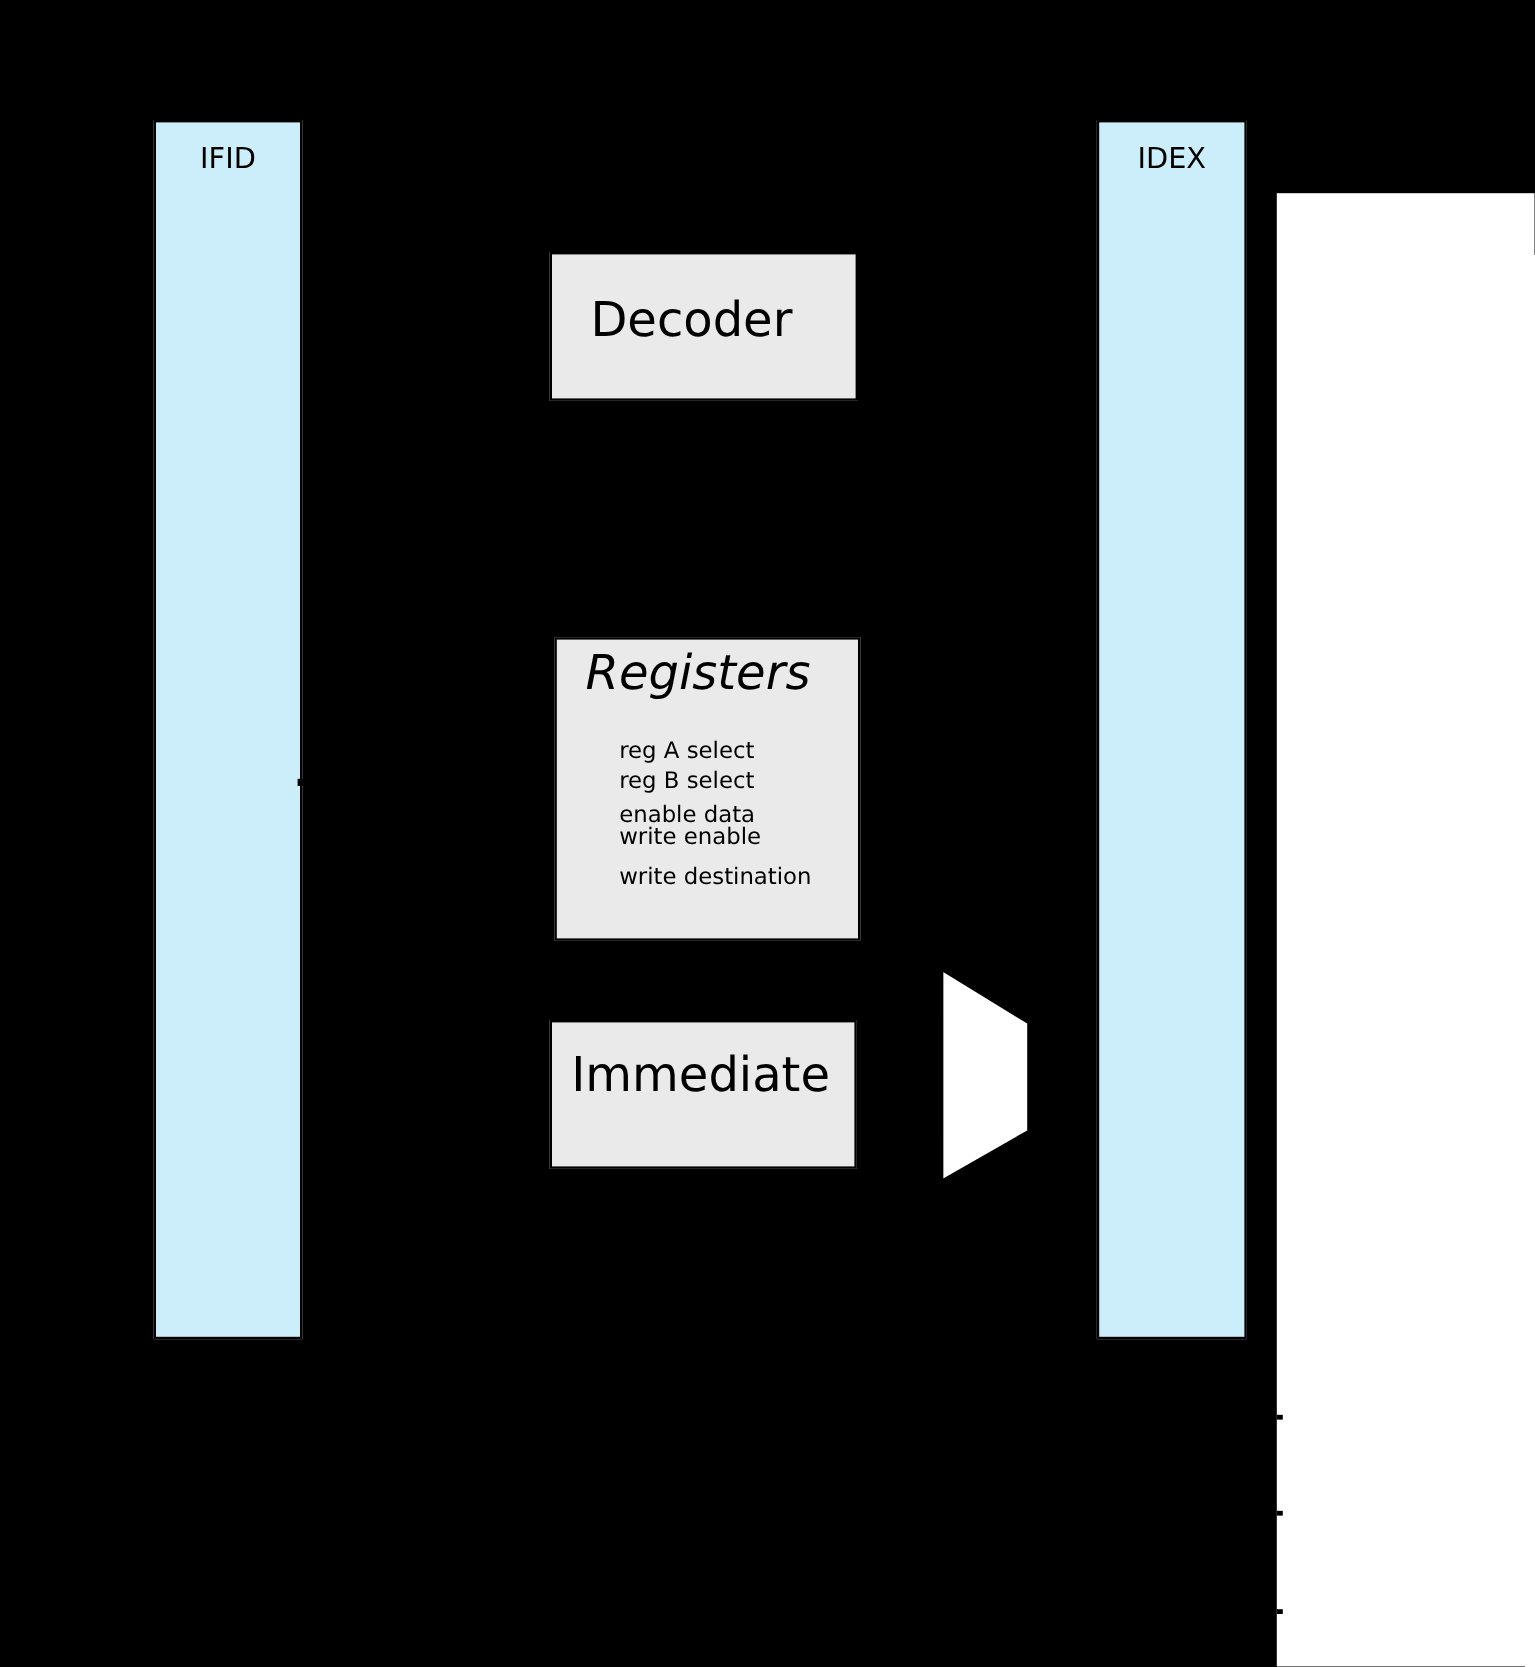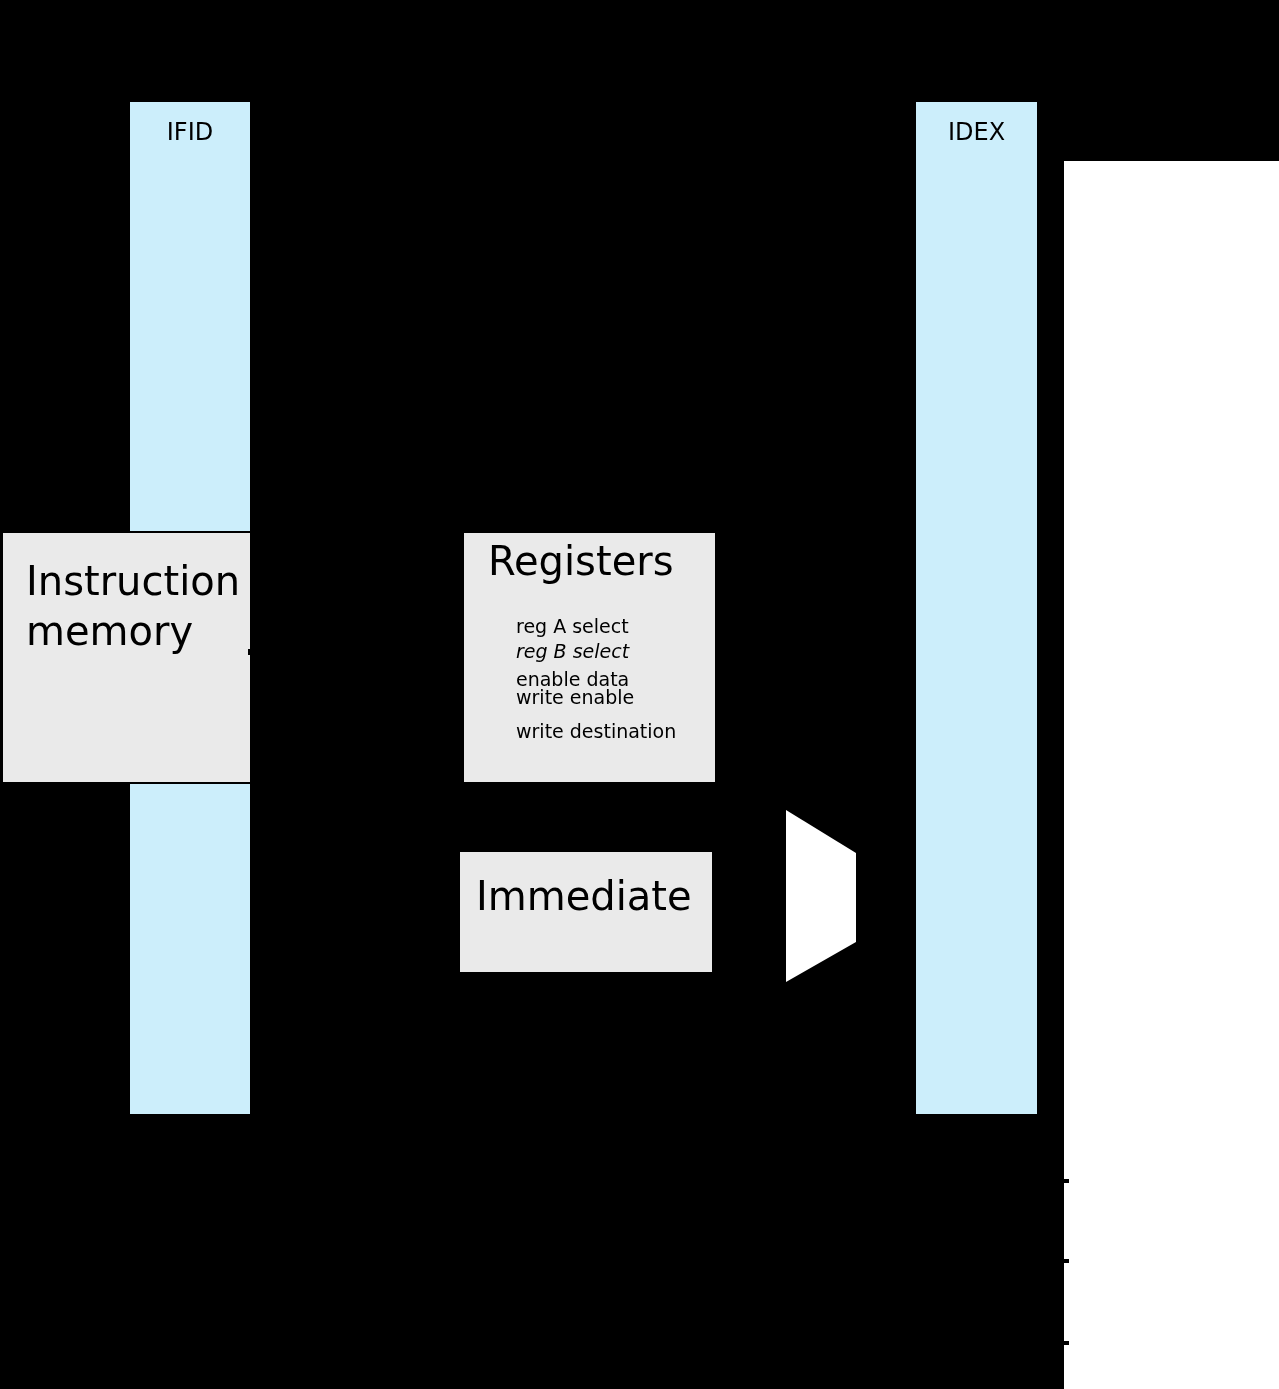--- a/index.html
+++ b/index.html
@@ -56,34 +56,34 @@
   #imem      { left: 1px;   top: 531px; width: 247px; height: 249px; }
   #registers { left: 462px; top: 531px; width: 251px; height: 249px; }
   #immediate { left: 458px; top: 850px; width: 252px; height: 120px; }
 
   .block-title {
     font-size: 40px;
     line-height: 1;
     white-space: nowrap;
   }
   #decoder   .block-title { margin: 35px 0 0 32px; }
-  #registers .block-title { margin: 8px 0 0 24px; }
+  #registers .block-title { margin: 8px 0 0 24px; font-style: italic; }
   #immediate .block-title { margin: 24px 0 0 16px; }
   #imem .block-title { margin: 23px 0 0 23px; line-height: 50px; }
 
   .port-label {
     position: absolute;
     left: 4px;
     font-size: 19px;
     line-height: 1;
     white-space: nowrap;
     margin-left: 48px;
   }
   #port-rega  { top: 84px; }
-  #port-regb  { top: 109px; font-style: italic; }
+  #port-regb  { top: 109px; }
   #port-wdata { top: 137px; }
   #port-wen   { top: 155px; }
   #port-wdest { top: 189px; }
 
   
   .mux {
     position: absolute;
     left: 786px; top: 810px;
     width: 71px; height: 173px;
     display: block;
@@ -102,27 +102,24 @@
   <div class="wire-stub" id="stub-ifid"></div>
 
   <div class="pipe-bar" id="ifid-bar">
     <div class="pipe-label">IFID</div>
   </div>
 
   <div class="pipe-bar" id="idex-bar">
     <div class="pipe-label">IDEX</div>
   </div>
 
+  <div class="block" id="decoder">
+    <div class="block-title">Decoder</div>
+  </div>
 
-  <div class="block" id="imem">
-    <div class="block-title">
-      <div>Instruction</div>
-      <div>memory</div>
-    </div>
-  </div>
   <div class="wire-stub" id="stub-im"></div>
 
   <div class="block" id="registers">
     <div class="block-title">Registers</div>
     <div class="port-label" id="port-rega">reg A select</div>
     <div class="port-label" id="port-regb">reg B select</div>
     <div class="port-label" id="port-wdata">enable data</div>
     <div class="port-label" id="port-wen">write enable</div>
     <div class="port-label" id="port-wdest">write destination</div>
   </div>

